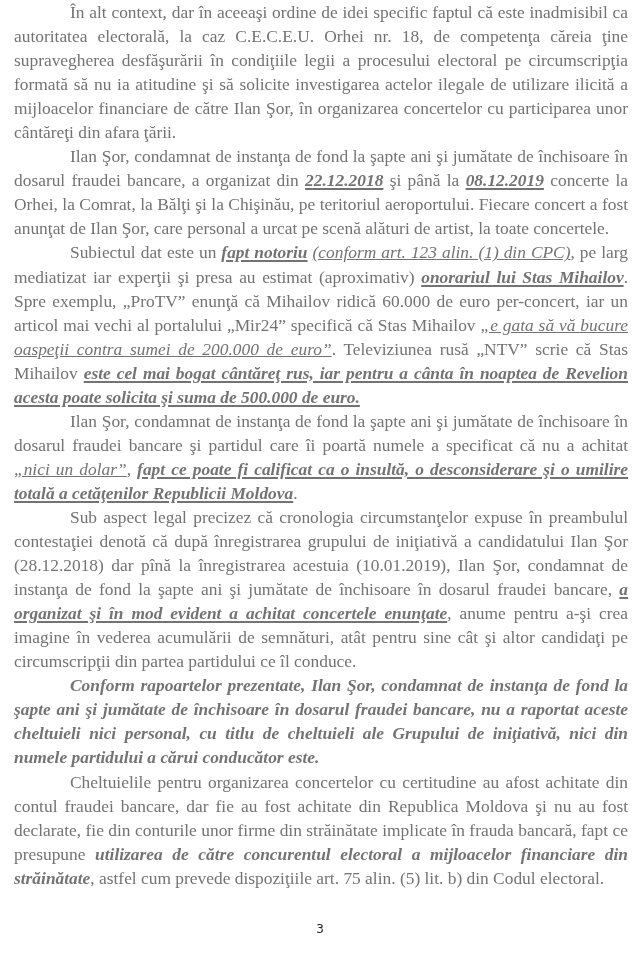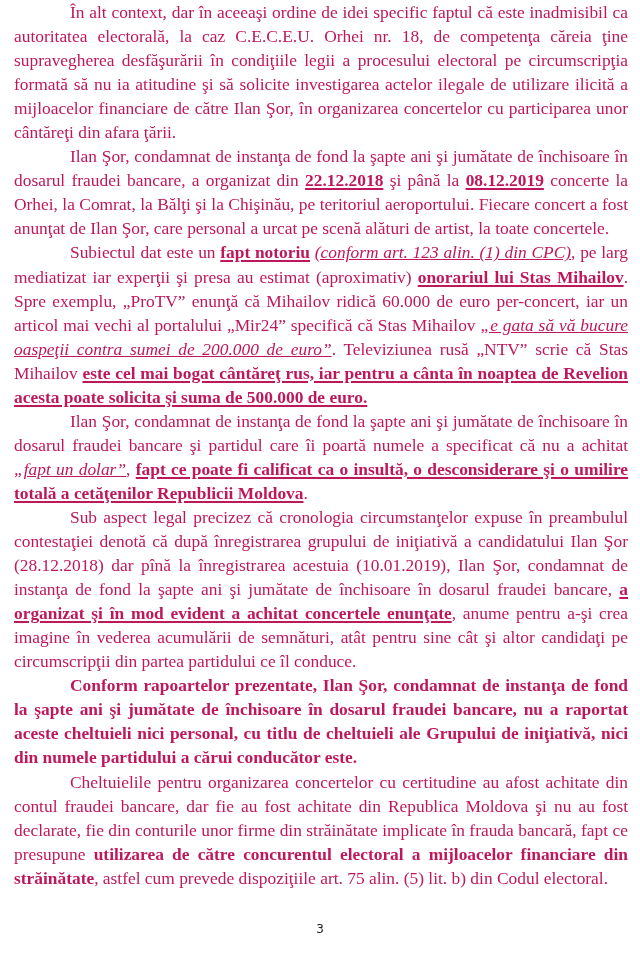--- a/index.html
+++ b/index.html
@@ -1,24 +1,24 @@
 <!DOCTYPE html>
 <html><head>
 <meta charset="utf-8">
 <style>
   html, body { margin: 0; padding: 0; background: #ffffff; }
   body { width: 640px; height: 960px; position: relative; overflow: hidden; }
   .page {
     position: absolute; left: 14px; top: 0px; width: 614px;
     font-family: "Liberation Serif", serif;
-    font-size: 17.4px; line-height: 24.05px; color: #be185d;
+    font-size: 17.4px; line-height: 24.05px; color: #737373;
     text-align: justify;
   }
   .page p { margin: 0; text-indent: 56px; }
-  .b { font-weight: bold; }
+  .b { font-weight: bold; font-style: italic; }
   .i { font-style: italic; text-decoration: underline; }
   .u { text-decoration: underline; text-decoration-thickness: 1.5px; text-underline-offset: 2px; }
   .page-number {
     position: absolute; left: 0; width: 640px; top: 922px;
     text-align: center; font-family: "DejaVu Sans", sans-serif; font-size: 12px; color: #222;
   }
 </style>
 </head>
 <body>
 
@@ -26,21 +26,21 @@
   <p>
     <span>În alt context, dar în aceeaşi ordine de idei specific faptul că este inadmisibil ca autoritatea electorală, la caz C.E.C.E.U. Orhei nr. 18, de competenţa căreia ţine supravegherea desfăşurării în condiţiile legii a procesului electoral pe circumscripţia formată să nu ia atitudine şi să solicite investigarea actelor ilegale de utilizare ilicită a mijloacelor financiare de către Ilan Şor, în organizarea concertelor cu participarea unor cântăreţi din afara ţării.</span>
   </p>
   <p>
     <span>Ilan Şor, condamnat de instanţa de fond la şapte ani şi jumătate de închisoare în dosarul fraudei bancare, a organizat din </span><span class="b u">22.12.2018</span><span> şi până la </span><span class="b u">08.12.2019</span><span> concerte la Orhei, la Comrat, la Bălţi şi la Chişinău, pe teritoriul aeroportului. Fiecare concert a fost anunţat de Ilan Şor, care personal a urcat pe scenă alături de artist, la toate concertele.</span>
   </p>
   <p>
     <span>Subiectul dat este un </span><span class="b u">fapt notoriu</span><span> </span><span class="i">(conform art. 123 alin. (1) din CPC)</span><span>, pe larg mediatizat iar experţii şi presa au estimat (aproximativ) </span><span class="b u">onorariul lui Stas Mihailov</span><span>. Spre exemplu, „ProTV” enunţă că Mihailov ridică 60.000 de euro per-concert, iar un articol mai vechi al portalului „Mir24” specifică că Stas  Mihailov </span><span class="i">„e gata să vă bucure oaspeţii contra sumei de 200.000 de euro”</span><span>. Televiziunea rusă „NTV” scrie că Stas Mihailov </span><span class="b u">este cel mai bogat cântăreţ rus, iar pentru a cânta în noaptea de Revelion acesta poate solicita şi suma de 500.000 de euro.</span>
   </p>
   <p>
-    <span>Ilan Şor, condamnat de instanţa de fond la şapte ani şi jumătate de închisoare în dosarul fraudei bancare şi partidul care îi poartă numele a specificat că nu a achitat </span><span class="i">„fapt un dolar”</span><span>, </span><span class="b u">fapt ce poate fi calificat ca o insultă, o desconsiderare şi o umilire totală a cetăţenilor Republicii Moldova</span><span>.</span>
+    <span>Ilan Şor, condamnat de instanţa de fond la şapte ani şi jumătate de închisoare în dosarul fraudei bancare şi partidul care îi poartă numele a specificat că nu a achitat </span><span class="i">„nici un dolar”</span><span>, </span><span class="b u">fapt ce poate fi calificat ca o insultă, o desconsiderare şi o umilire totală a cetăţenilor Republicii Moldova</span><span>.</span>
   </p>
   <p>
     <span>Sub aspect legal precizez că cronologia circumstanţelor expuse în preambulul contestaţiei denotă că după înregistrarea grupului de iniţiativă a candidatului Ilan Şor (28.12.2018) dar pînă la înregistrarea acestuia (10.01.2019), Ilan Şor, condamnat de instanţa de fond la şapte ani şi jumătate de închisoare în dosarul fraudei bancare, </span><span class="b u">a organizat şi în mod evident a achitat concertele enunţate</span><span>, anume pentru a-şi crea imagine în vederea acumulării de semnături, atât pentru sine cât şi altor candidaţi pe circumscripţii din partea partidului ce îl conduce.</span>
   </p>
   <p>
     <span class="b">Conform rapoartelor prezentate, Ilan Şor, condamnat de instanţa de fond la şapte ani şi jumătate de închisoare în dosarul fraudei bancare, nu a raportat aceste cheltuieli nici personal, cu titlu de cheltuieli ale Grupului de iniţiativă, nici din numele partidului a cărui conducător este.</span>
   </p>
   <p>
     <span>Cheltuielile pentru organizarea concertelor cu certitudine au afost achitate din contul fraudei bancare, dar fie au fost achitate din Republica Moldova şi nu au fost declarate, fie din conturile unor firme din străinătate implicate în frauda bancară, fapt ce presupune </span><span class="b">utilizarea de către concurentul electoral a mijloacelor financiare din străinătate</span><span>, astfel cum prevede dispoziţiile art. 75 alin. (5) lit. b) din Codul electoral.</span>
   </p>

